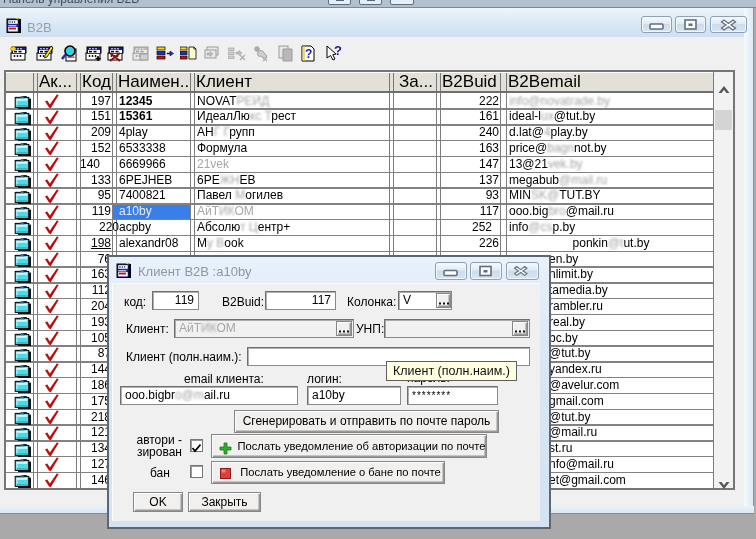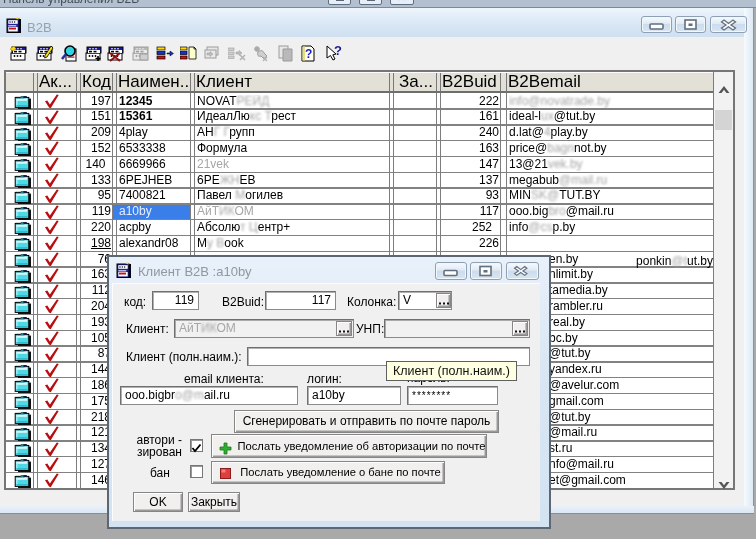--- a/index.html
+++ b/index.html
@@ -543,25 +543,25 @@
       <path d="M2 1.4 L6.4 1.4 L7.4 0.2 L10.4 0.2 L10.4 1.9 L2 1.9 Z" fill="#35c4d4" stroke="#000" stroke-width="0.6"></path>
       <rect x="9.4" y="-0.2" width="3.4" height="1.9" fill="#1c1c46"></rect>
     </svg></div>
 <div class="abs" style="left:43px;top:473.2px;width:20px;height:15px;"><svg width="20" height="15" viewBox="0 0 20 15">
       <path d="M2 7.2 L4.3 6.4 L6.9 10.6 L13.8 0.4 L15.7 1.1 L7.7 14.2 L6 13.6 Z" fill="#b80e0e"></path>
     </svg></div>
 <div class="abs cell" style="left:80px;top:94.5px;width:31px;height:13.5px;text-align:right;">197</div>
 <div class="abs cell" style="left:80px;top:110.3px;width:31px;height:13.5px;text-align:right;">151</div>
 <div class="abs cell" style="left:80px;top:126.1px;width:31px;height:13.5px;text-align:right;">209</div>
 <div class="abs cell" style="left:80px;top:141.9px;width:31px;height:13.5px;text-align:right;">152</div>
-<div class="abs cell" style="left:80px;top:157.7px;width:31px;height:22px;text-align:center;">140</div>
+<div class="abs cell" style="left:80px;top:157.7px;width:31px;height:22px;text-align:left;">140</div>
 <div class="abs cell" style="left:80px;top:173.5px;width:31px;height:13.5px;text-align:right;">133</div>
 <div class="abs cell" style="left:80px;top:189.3px;width:31px;height:13.5px;text-align:right;">95</div>
 <div class="abs cell" style="left:80px;top:205.1px;width:31px;height:13.5px;text-align:right;">119</div>
-<div class="abs cell" style="left:80px;top:220.9px;width:31px;height:13.5px;text-align:right;">220</div>
+<div class="abs cell" style="left:80px;top:220.9px;width:39px;height:13.5px;text-align:right;">220</div>
 <div class="abs cell" style="left:80px;top:236.7px;width:31px;height:13.5px;text-align:right;text-decoration:underline;">198</div>
 <div class="abs cell" style="left:80px;top:252.5px;width:31px;height:13.5px;text-align:right;">76</div>
 <div class="abs cell" style="left:80px;top:268.3px;width:31px;height:13.5px;text-align:right;">163</div>
 <div class="abs cell" style="left:80px;top:284.1px;width:31px;height:13.5px;text-align:right;">112</div>
 <div class="abs cell" style="left:80px;top:299.9px;width:31px;height:13.5px;text-align:right;">204</div>
 <div class="abs cell" style="left:80px;top:315.7px;width:31px;height:13.5px;text-align:right;">193</div>
 <div class="abs cell" style="left:80px;top:331.5px;width:31px;height:13.5px;text-align:right;">105</div>
 <div class="abs cell" style="left:80px;top:347.3px;width:31px;height:13.5px;text-align:right;">87</div>
 <div class="abs cell" style="left:80px;top:363.1px;width:31px;height:13.5px;text-align:right;">144</div>
 <div class="abs cell" style="left:80px;top:378.9px;width:31px;height:13.5px;text-align:right;">186</div>
@@ -604,21 +604,21 @@
 <div class="abs cell" style="left:440px;top:236.7px;width:59px;height:13.5px;text-align:right;">226</div>
 <div class="abs cell" style="left:509px;top:94.5px;width:204px;height:13.5px;text-align:left;"><span class="gry" style="filter:blur(0.8px)">info@novatrade.by</span></div>
 <div class="abs cell" style="left:509px;top:110.3px;width:204px;height:13.5px;text-align:left;">ideal-l<span class="bl">ux</span>@tut.by</div>
 <div class="abs cell" style="left:509px;top:126.1px;width:204px;height:13.5px;text-align:left;">d.lat@<span class="bl">4</span>play.by</div>
 <div class="abs cell" style="left:509px;top:141.9px;width:204px;height:13.5px;text-align:left;">price@<span class="bl">bagn</span>not.by</div>
 <div class="abs cell" style="left:509px;top:157.7px;width:204px;height:13.5px;text-align:left;">13@21<span class="bl">vek.by</span></div>
 <div class="abs cell" style="left:509px;top:173.5px;width:204px;height:13.5px;text-align:left;">megabub<span class="bl">@mail.ru</span></div>
 <div class="abs cell" style="left:509px;top:189.3px;width:204px;height:13.5px;text-align:left;">MIN<span class="bl">SK@</span>TUT.BY</div>
 <div class="abs cell" style="left:509px;top:205.1px;width:204px;height:13.5px;text-align:left;">ooo.big<span class="bl">bro</span>@mail.ru</div>
 <div class="abs cell" style="left:509px;top:220.9px;width:204px;height:13.5px;text-align:left;">info<span class="bl">@cs</span>p.by</div>
-<div class="abs cell" style="left:509px;top:236.7px;width:204px;height:13.5px;text-align:right;margin-top:18px;">ponkin<span class="bl">@t</span>ut.by</div>
+<div class="abs cell" style="left:509px;top:236.7px;width:204px;height:13.5px;text-align:center;">ponkin<span class="bl">@t</span>ut.by</div>
 <div class="abs cell" style="left:509px;top:252.5px;width:204px;height:13.5px;text-align:left;"><span style="padding-left:40px">en.by</span></div>
 <div class="abs cell" style="left:509px;top:268.3px;width:204px;height:13.5px;text-align:left;"><span style="padding-left:40px">nlimit.by</span></div>
 <div class="abs cell" style="left:509px;top:284.1px;width:204px;height:13.5px;text-align:left;"><span style="padding-left:40px">tamedia.by</span></div>
 <div class="abs cell" style="left:509px;top:299.9px;width:204px;height:13.5px;text-align:left;"><span style="padding-left:40px">rambler.ru</span></div>
 <div class="abs cell" style="left:509px;top:315.7px;width:204px;height:13.5px;text-align:left;"><span style="padding-left:40px">real.by</span></div>
 <div class="abs cell" style="left:509px;top:331.5px;width:204px;height:13.5px;text-align:left;"><span style="padding-left:40px">bc.by</span></div>
 <div class="abs cell" style="left:509px;top:347.3px;width:204px;height:13.5px;text-align:left;"><span style="padding-left:40px">@tut.by</span></div>
 <div class="abs cell" style="left:509px;top:363.1px;width:204px;height:13.5px;text-align:left;"><span style="padding-left:40px">yandex.ru</span></div>
 <div class="abs cell" style="left:509px;top:378.9px;width:204px;height:13.5px;text-align:left;"><span style="padding-left:40px">@avelur.com</span></div>
 <div class="abs cell" style="left:509px;top:394.7px;width:204px;height:13.5px;text-align:left;"><span style="padding-left:40px">gmail.com</span></div>
@@ -700,12 +700,12 @@
 <div class="abs btn" style="left:211px;top:434px;width:276px;height:24px;line-height:22px;"><span style="position:absolute;left:7px;top:5px"><svg width="13" height="13" viewBox="0 0 13 13">
         <path d="M5 1 L8 1 L8 5 L12 5 L12 8 L8 8 L8 12 L5 12 L5 8 L1 8 L1 5 L5 5 Z" fill="#2fae2f" stroke="#1d7a1d" stroke-width="0.8"></path>
       </svg></span><span style="padding-left:25px;font-size:11.2px">Послать уведомление об авторизации по почте</span></div>
 <div class="abs lbl" style="left:150px;top:466px;width:36px;height:14px;">бан</div>
 <div class="abs" style="left:190px;top:465px;width:13px;height:13px;background:#fff;border:1px solid #777;box-shadow:inset 1px 1px 0 #999"></div>
 <div class="abs btn" style="left:211px;top:461px;width:234px;height:23px;line-height:21px;"><span style="position:absolute;left:7px;top:4px"><svg width="13" height="13" viewBox="0 0 13 13">
         <rect x="1.5" y="1.5" width="10" height="10" fill="#e23d3d" stroke="#8c1d1d" stroke-width="1"></rect>
         <rect x="2.5" y="2.5" width="4" height="3" fill="#f08080"></rect>
       </svg></span><span style="padding-left:25px;font-size:11.2px">Послать уведомление о бане по почте</span></div>
 <div class="abs btn" style="left:133px;top:492px;width:50px;height:20px;line-height:18px;">OK</div>
-<div class="abs btn" style="left:188px;top:492px;width:52px;height:20px;line-height:18px;">Закрыть</div>
+<div class="abs btn" style="left:188px;top:492px;width:73px;height:20px;line-height:18px;">Закрыть</div>
 </body></html>

